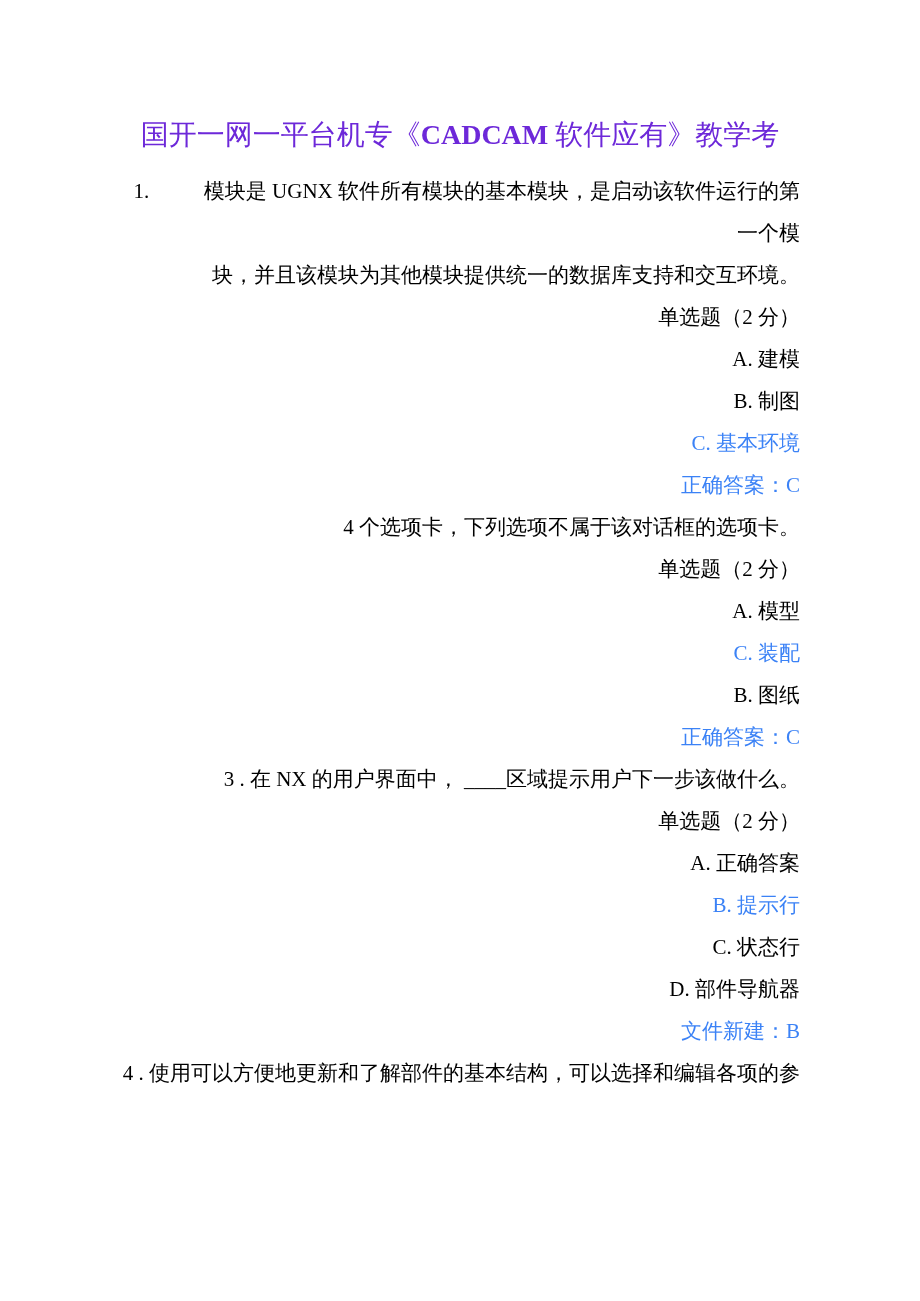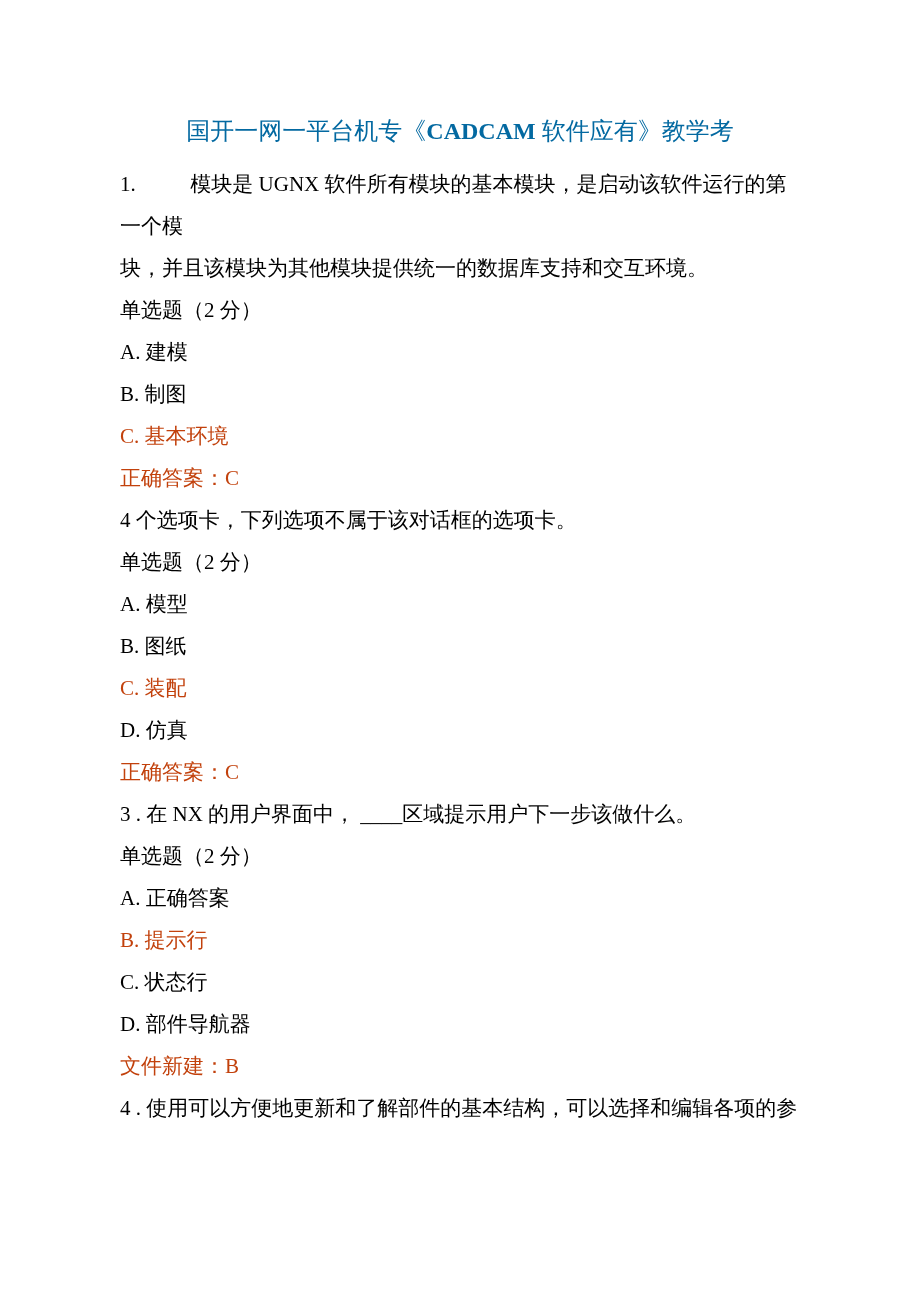--- a/index.html
+++ b/index.html
@@ -11,38 +11,38 @@
   .page {
     width: 920px;
     min-height: 1301px;
     padding: 110px 120px 60px 120px;
     box-sizing: border-box;
     color: #000;
     font-size: 21px;
     line-height: 2.0;
   }
   .title {
-    color: #0369a1;
+    color: #6d28d9;
     font-family: "SimSun", serif;
-    font-size: 24px;
+    font-size: 28px;
     line-height: 1.8;
     font-weight: 400;
     text-align: center;
     margin-bottom: 10px;
   }
   .title .latin {
     font-family: "Times New Roman", serif;
     font-weight: bold;
   }
   .title .digit {
     font-family: "Times New Roman", serif;
     font-weight: bold;
   }
-  .line { display: block; }
-  .red { color: #c2410c; }
+  .line { display: block; text-align: right; }
+  .red { color: #3b82f6; }
   .indent { display:inline-block; width: 2.6em; }
 </style>
 </head>
 <body>
 
 <div class="page">
 
   <div class="title">
     <span>
       <span>国开一网一平台机专《</span><span class="latin">CADCAM</span><span> 软件应有》教学考</span>
@@ -55,23 +55,22 @@
   <span class="line">块，并且该模块为其他模块提供统一的数据库支持和交互环境。</span>
   <span class="line">单选题（2 分）</span>
   <span class="line">A. 建模</span>
   <span class="line">B. 制图</span>
   <span class="line red">C. 基本环境</span>
   <span class="line red">正确答案：C</span>
 
   <span class="line">4 个选项卡，下列选项不属于该对话框的选项卡。</span>
   <span class="line">单选题（2 分）</span>
   <span class="line">A. 模型</span>
+  <span class="line red">C. 装配</span>
   <span class="line">B. 图纸</span>
-  <span class="line red">C. 装配</span>
-  <span class="line">D. 仿真</span>
   <span class="line red">正确答案：C</span>
 
   <span class="line">3 . 在 NX 的用户界面中， ____区域提示用户下一步该做什么。</span>
   <span class="line">单选题（2 分）</span>
   <span class="line">A. 正确答案</span>
   <span class="line red">B. 提示行</span>
   <span class="line">C. 状态行</span>
   <span class="line">D. 部件导航器</span>
   <span class="line red">文件新建：B</span>
 

